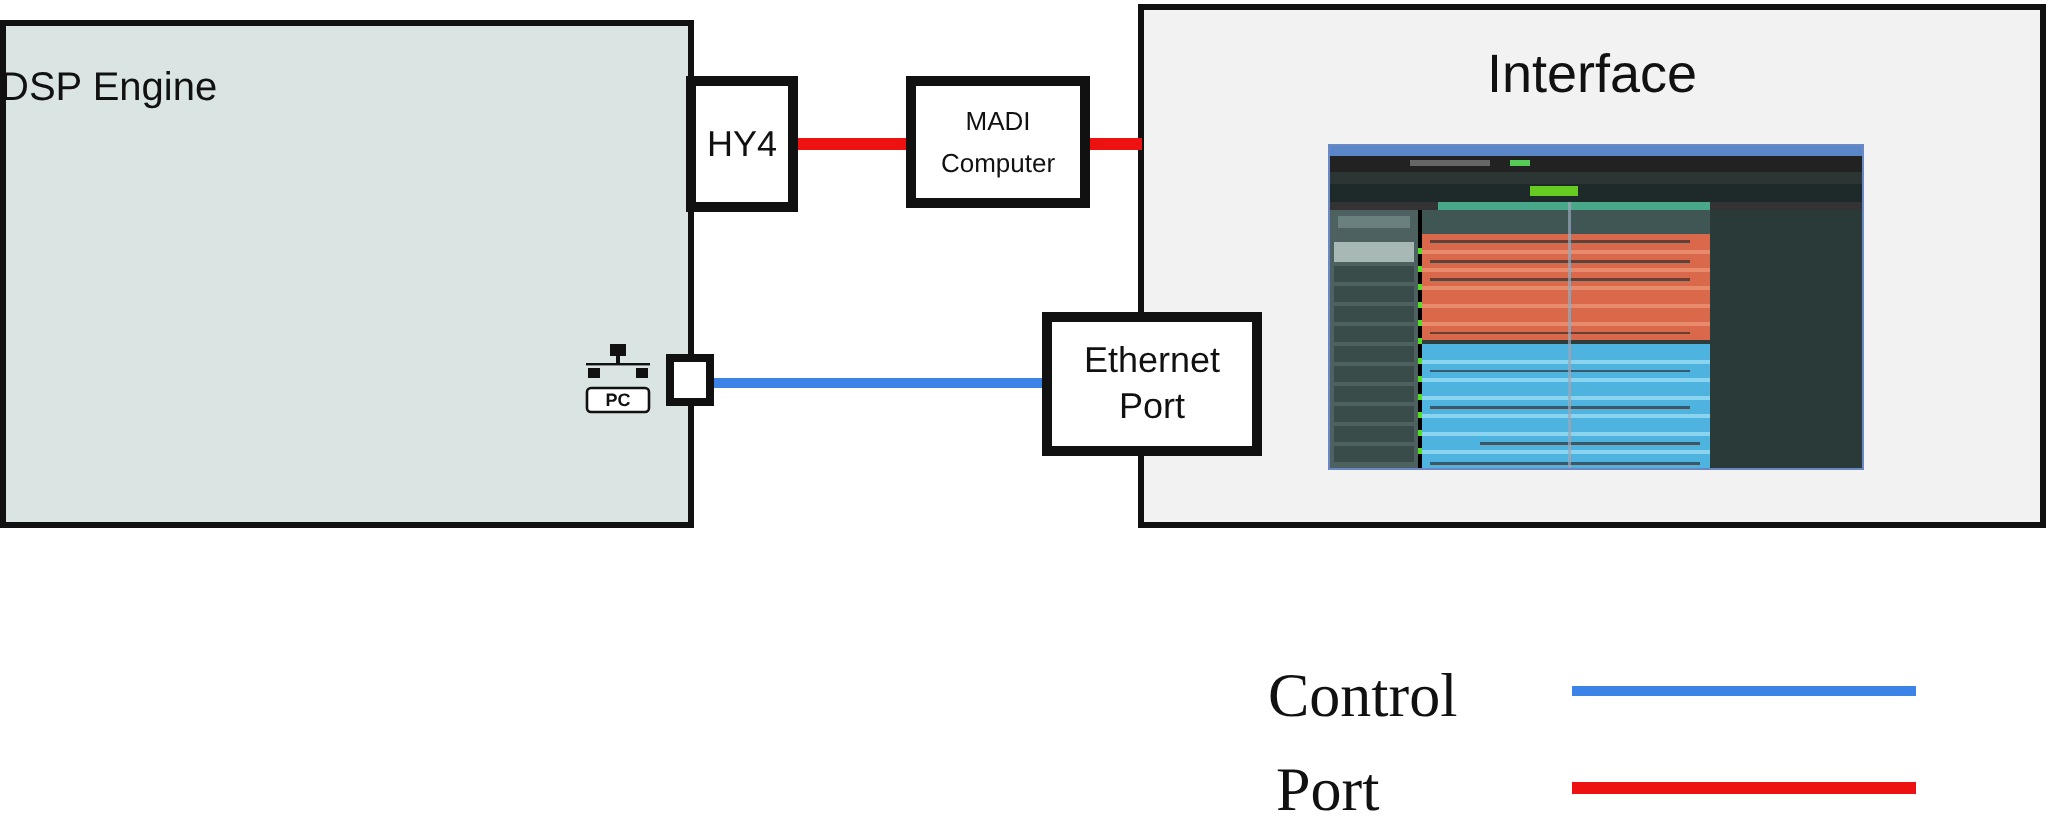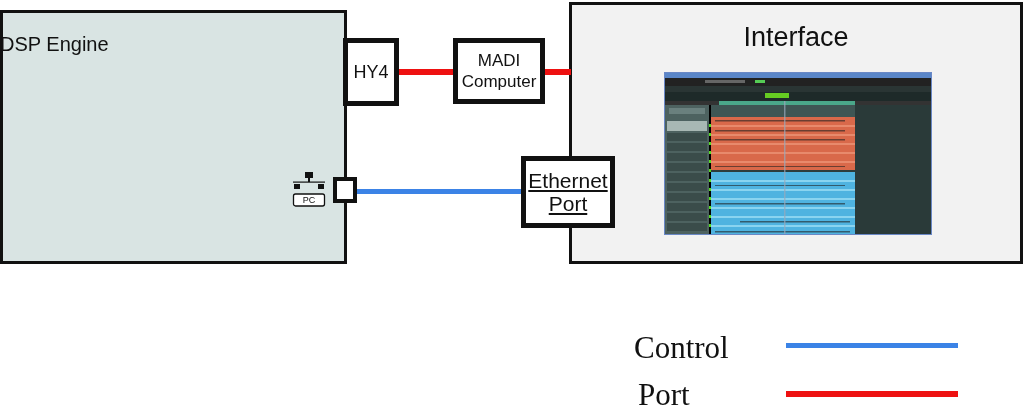--- a/index.html
+++ b/index.html
@@ -6,24 +6,24 @@
   body { width: 1025px; height: 412px; position: relative; overflow: hidden;
          font-family: "Liberation Sans", "DejaVu Sans", sans-serif; color: #111; }
   .abs { position: absolute; box-sizing: border-box; }
 
   .dsp { left: 0; top: 10px; width: 347px; height: 254px; background: #d9e4e3; border: 3px solid #111; }
   .dsp-title { left: 0; top: 33px; width: 310px; text-align: left; font-size: 20px; }
 
   .computer { left: 569px; top: 2px; width: 454px; height: 262px; background: #f2f2f2; border: 3px solid #111; }
   .computer-title { left: 569px; top: 22px; width: 454px; text-align: center; font-size: 27px; }
 
-  .box { background: #fff; border: 5px solid #111; display: flex; align-items: center; justify-content: center; text-align: center; font-size: 17px; line-height: 21px; }
+  .box { background: #fff; border: 5px solid #111; display: flex; align-items: center; justify-content: center; text-align: center; font-size: 13px; line-height: 21px; }
   .hy4 { left: 315px; top: 38px; width: 56px; height: 68px; font-size: 18px; margin-left: 28px; }
   .madi { left: 453px; top: 38px; width: 92px; height: 66px; }
-  .eth { left: 521px; top: 156px; width: 94px; height: 72px; font-size: 21px; line-height: 23px; text-decoration: underline; }
+  .eth { left: 521px; top: 156px; width: 110px; height: 72px; font-size: 18px; line-height: 23px; }
 
   .port { left: 333px; top: 177px; width: 24px; height: 26px; background: #fff; border: 4px solid #111; }
 
   .audio-line { background: #ee1111; height: 6px; }
   .control-line { background: #3b83e6; height: 5px; }
 
   .pc-icon { left: 292px; top: 172px; width: 34px; height: 36px; }
 
   .screen { left: 664px; top: 72px; width: 268px; height: 163px; background: #2d3d3c; border: 1px solid #6a88c6; overflow: hidden; }
   .legend-label { font-size: 31px; text-align: left; width: 140px; font-family: Liberation Serif, serif; }
@@ -64,21 +64,21 @@
 
 <div class="abs pc-icon">
   <svg width="34" height="36" viewBox="0 0 34 36">
     <rect x="13" y="0" width="8" height="6" fill="#111"></rect>
     <rect x="16" y="6" width="2" height="4" fill="#111"></rect>
     <rect x="1" y="9.5" width="32" height="1.2" fill="#111"></rect>
     <rect x="2" y="12" width="6" height="5" fill="#111"></rect>
     <rect x="26" y="12" width="6" height="5" fill="#111"></rect>
     <rect x="1.5" y="22" width="31" height="12" rx="2" fill="#fff" stroke="#111" stroke-width="1.3"></rect>
   </svg>
-  <span class="abs" style="left:0; top:22px; width:34px; text-align:center; font-size:9px; font-weight:normal; line-height:12px;">PC</span>
+  <span class="abs" style="left:0; top:22px; width:34px; text-align:center; font-size:9px; font-weight:bold; line-height:12px;">PC</span>
 </div>
 
 <div class="abs screen">
   <svg width="268" height="163" viewBox="0 0 268 163">
     <rect x="0" y="0" width="268" height="5" fill="#5a86c8"></rect>
     <rect x="0" y="5" width="268" height="8" fill="#222"></rect>
     <rect x="40" y="7" width="40" height="3" fill="#666"></rect>
     <rect x="90" y="7" width="10" height="3" fill="#5c5"></rect>
     <rect x="0" y="13" width="268" height="6" fill="#2a3534"></rect>
     <rect x="0" y="19" width="268" height="9" fill="#1e2a29"></rect>

